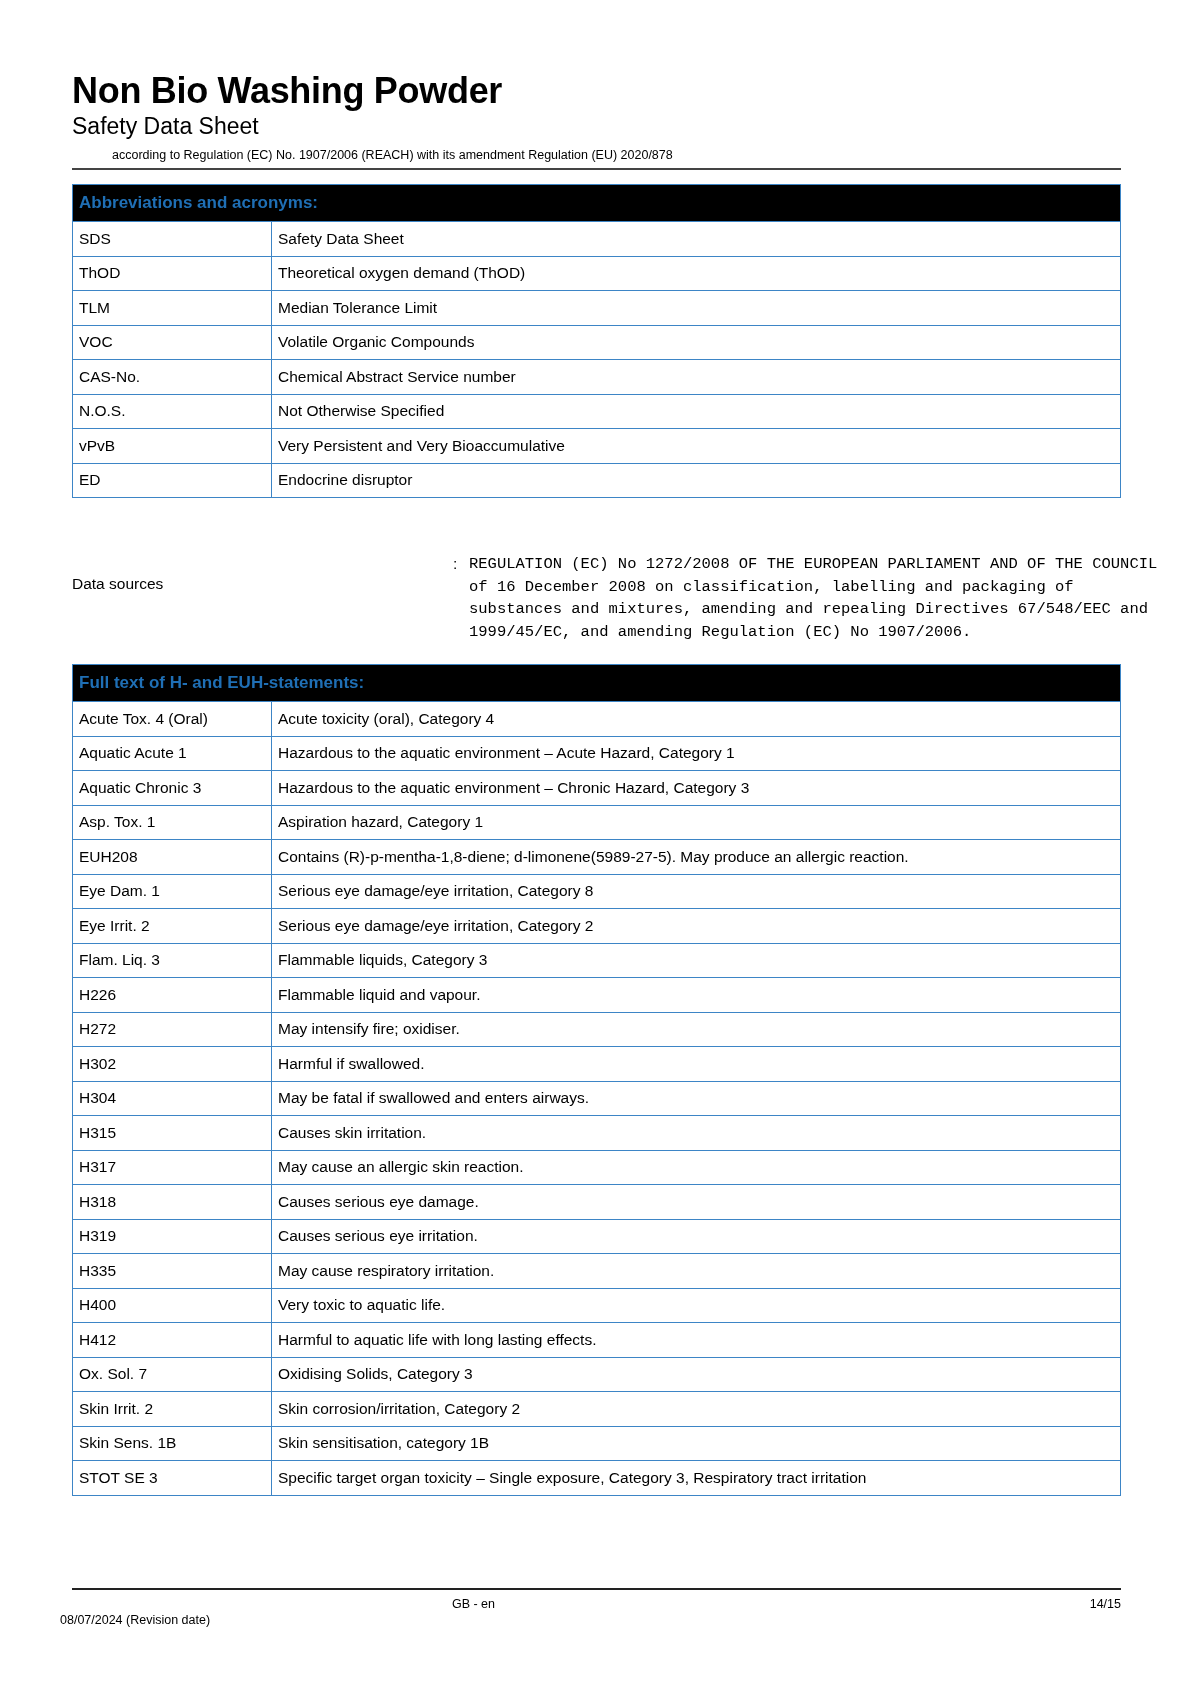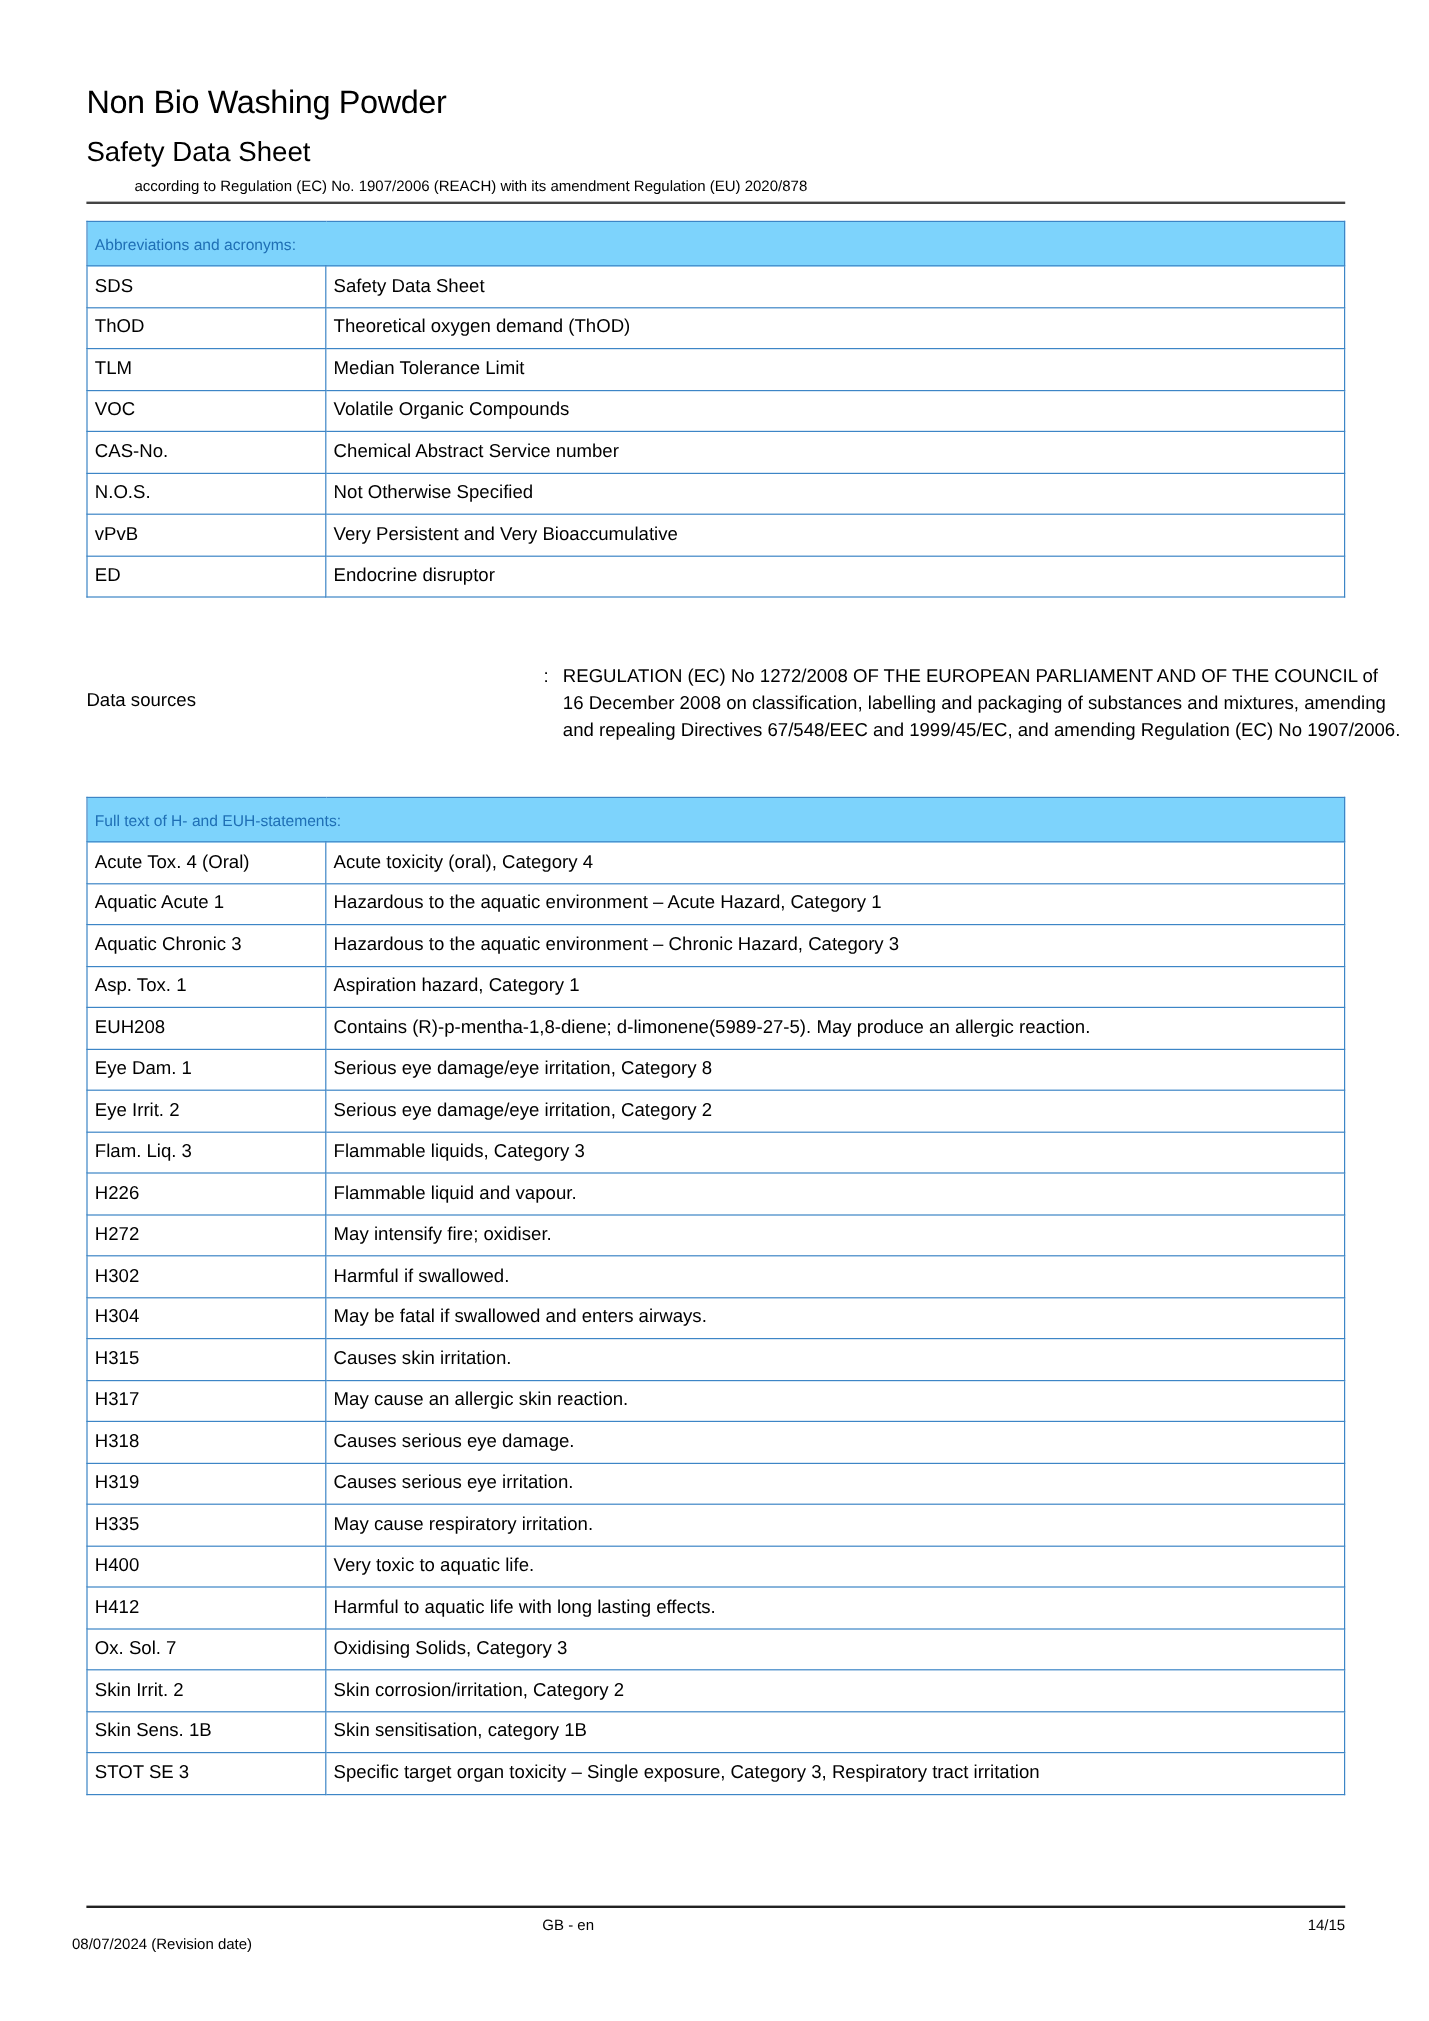--- a/index.html
+++ b/index.html
@@ -1,31 +1,31 @@
 <!DOCTYPE html>
 <html><head>
   <meta charset="utf-8">
   <style>
     * { box-sizing: border-box; margin: 0; padding: 0; }
     html, body { width: 1191px; height: 1684px; background: #ffffff; }
     body { position: relative; font-family: "Liberation Sans", sans-serif; color: #000; }
-    .page-title { position: absolute; left: 72px; top: 70px; font-size: 27px; font-weight: normal; letter-spacing: -0.3px; }
+    .page-title { position: absolute; left: 72px; top: 70px; font-size: 36px; font-weight: bold; letter-spacing: -0.3px; }
     .page-subtitle { position: absolute; left: 72px; top: 113px; font-size: 23px; font-weight: normal; }
     .page-regulation { position: absolute; left: 72px; top: 148px; font-size: 12.5px; margin-left: 40px; }
     .header-rule { position: absolute; left: 72px; top: 168px; width: 1049px; height: 2px; background: #444; }
     table.sds { position: absolute; left: 72px; width: 1049px; border-collapse: collapse; table-layout: fixed; font-size: 15.5px; }
     table.sds td, table.sds th { border: 1.5px solid #3d85c6; padding: 0 6px; height: 34.5px; vertical-align: middle; text-align: left; font-weight: normal; }
-    table.sds th.section-head { background: #7dd3fc; color: #1f6fb5; font-weight: normal; font-size: 13px; height: 37px; }
+    table.sds th.section-head { background: #000000; color: #1f6fb5; font-weight: bold; font-size: 17px; height: 37px; }
     table.sds col.c1 { width: 199px; }
     #abbr-table { top: 184px; }
     #hstmt-table { top: 664px; }
     .data-sources { position: absolute; left: 72px; top: 553px; width: 1049px; font-size: 15.5px; line-height: 22.5px; }
     .ds-label { position: absolute; left: 0; top: 0; margin-top: 20px; }
     .ds-colon { position: absolute; left: 381px; top: 0; }
-    .ds-value { position: absolute; left: 397px; top: 0; width: 700px; }
+    .ds-value { position: absolute; left: 397px; top: 0; width: 700px; font-family: Liberation Mono, monospace; }
     .footer-rule { position: absolute; left: 72px; top: 1588px; width: 1049px; height: 1.5px; background: #222; }
     .footer-left { position: absolute; left: 60px; top: 1597px; font-size: 12.5px; margin-top: 16px; }
     .footer-center { position: absolute; left: 0; width: 947px; text-align: center; top: 1597px; font-size: 12.5px; }
     .footer-right { position: absolute; right: 70px; top: 1597px; font-size: 12.5px; }
   </style>
 </head>
 <body>
 
 <div class="page-title">Non Bio Washing Powder</div>
 <div class="page-subtitle">Safety Data Sheet</div>

